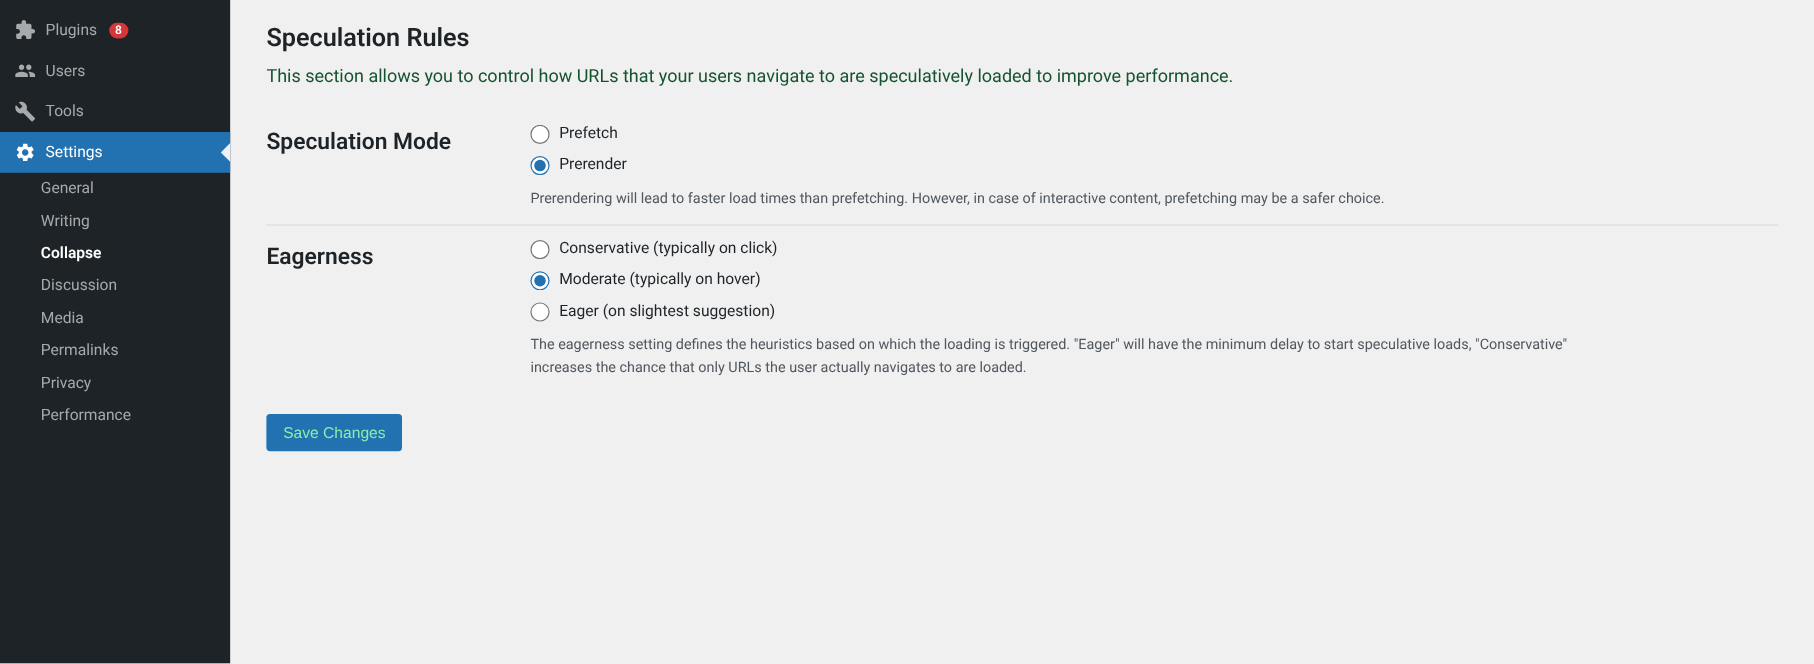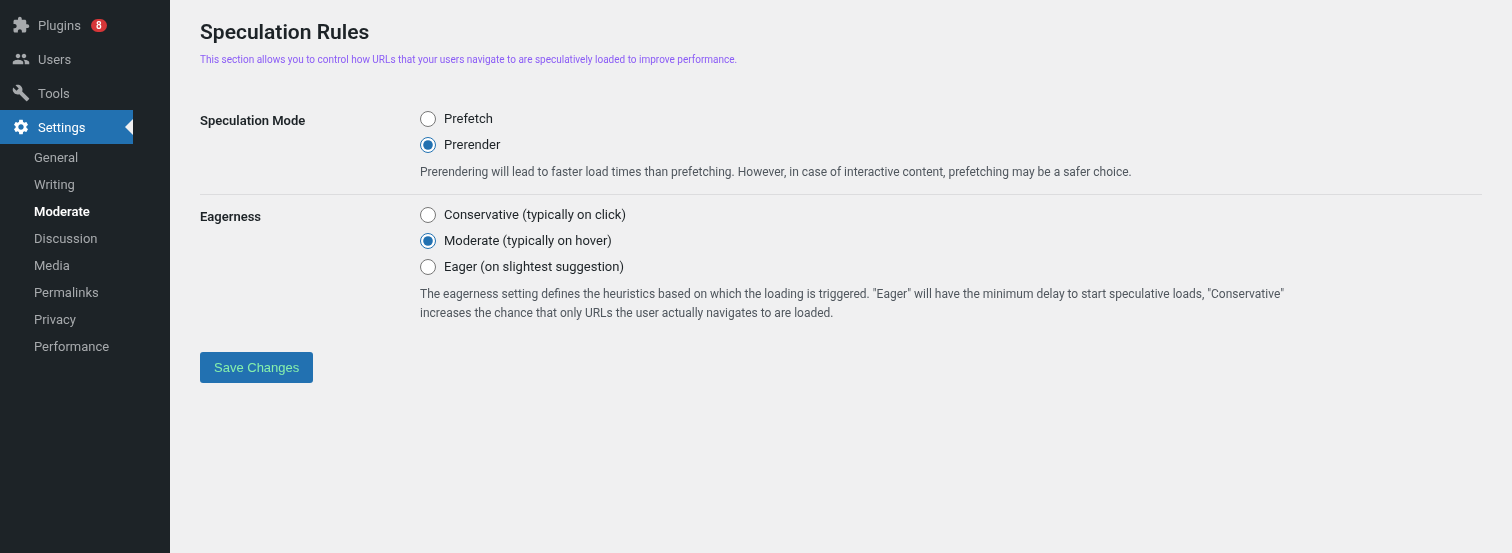--- a/index.html
+++ b/index.html
@@ -1,24 +1,25 @@
 <!DOCTYPE html>
 <html><head>
   <meta charset="utf-8">
   <style>
     * { box-sizing: border-box; margin: 0; padding: 0; }
     body { font-family: -apple-system, BlinkMacSystemFont, "Segoe UI", Roboto, Oxygen, Ubuntu, sans-serif; font-size: 13px; background: #f0f0f1; display: flex; height: 553px; overflow: hidden; }
 
     
     .sidebar {
-      width: 170px;
+      width: 192px;
       background: #1d2327;
       color: #a7aaad;
       flex-shrink: 0;
       display: flex;
+      flex-direction: column;
       height: 100%;
       overflow-y: auto;
     }
     .sidebar-top-nav {
       padding: 8px 0;
     }
     .sidebar-nav-item {
       display: flex;
       align-items: center;
       gap: 8px;
@@ -88,38 +89,38 @@
       padding: 20px 30px;
     }
 
     .section-title {
       font-size: 21px;
       font-weight: 600;
       color: #1d2327;
       margin-bottom: 10px;
     }
     .section-desc {
-      color: #8b5cf6;
-      font-size: 10px;
-      margin-bottom: 34px;
+      color: #14532d;
+      font-size: 15px;
+      margin-bottom: 20px;
     }
 
     .settings-table {
       width: 100%;
       border-collapse: collapse;
     }
     .settings-table tr td {
       padding: 12px 0;
       vertical-align: top;
     }
     .settings-table tr td:first-child {
       width: 220px;
       font-weight: 600;
       color: #1d2327;
-      font-size: 13px;
+      font-size: 19px;
       padding-right: 20px;
       padding-top: 14px;
     }
     .settings-table tr td:last-child {
       color: #1d2327;
     }
     .settings-table tr + tr td {
       border-top: 1px solid #dcdcde;
     }
 
@@ -205,21 +206,21 @@
             <path d="M19.14 12.94c.04-.3.06-.61.06-.94 0-.32-.02-.64-.07-.94l2.03-1.58c.18-.14.23-.41.12-.61l-1.92-3.32c-.12-.22-.37-.29-.59-.22l-2.39.96c-.5-.38-1.03-.7-1.62-.94l-.36-2.54c-.04-.24-.24-.41-.48-.41h-3.84c-.24 0-.43.17-.47.41l-.36 2.54c-.59.24-1.13.57-1.62.94l-2.39-.96c-.22-.08-.47 0-.59.22L2.74 8.87c-.12.21-.08.47.12.61l2.03 1.58c-.05.3-.09.63-.09.94s.02.64.07.94l-2.03 1.58c-.18.14-.23.41-.12.61l1.92 3.32c.12.22.37.29.59.22l2.39-.96c.5.38 1.03.7 1.62.94l.36 2.54c.05.24.24.41.48.41h3.84c.24 0 .44-.17.47-.41l.36-2.54c.59-.24 1.13-.56 1.62-.94l2.39.96c.22.08.47 0 .59-.22l1.92-3.32c.12-.22.07-.47-.12-.61l-2.01-1.58zM12 15.6c-1.98 0-3.6-1.62-3.6-3.6s1.62-3.6 3.6-3.6 3.6 1.62 3.6 3.6-1.62 3.6-3.6 3.6z"></path>
           </svg>
       </span>
       <span>Settings</span>
       <span class="sidebar-arrow"></span>
     </div>
 
     <div class="submenu">
       <div class="submenu-item">General</div>
       <div class="submenu-item">Writing</div>
-      <div class="submenu-item active">Moderate</div>
+      <div class="submenu-item active">Collapse</div>
       <div class="submenu-item">Discussion</div>
       <div class="submenu-item">Media</div>
       <div class="submenu-item">Permalinks</div>
       <div class="submenu-item">Privacy</div>
       <div class="submenu-item">Performance</div>
     </div>
   </div>
 
 </nav>
 

